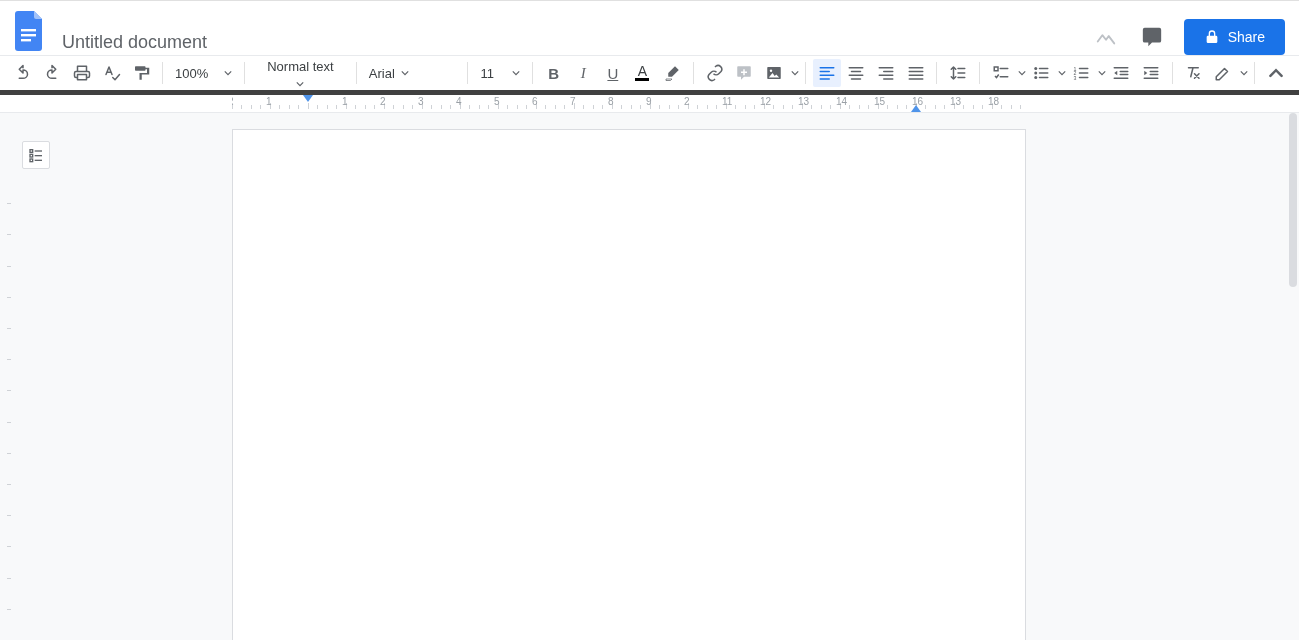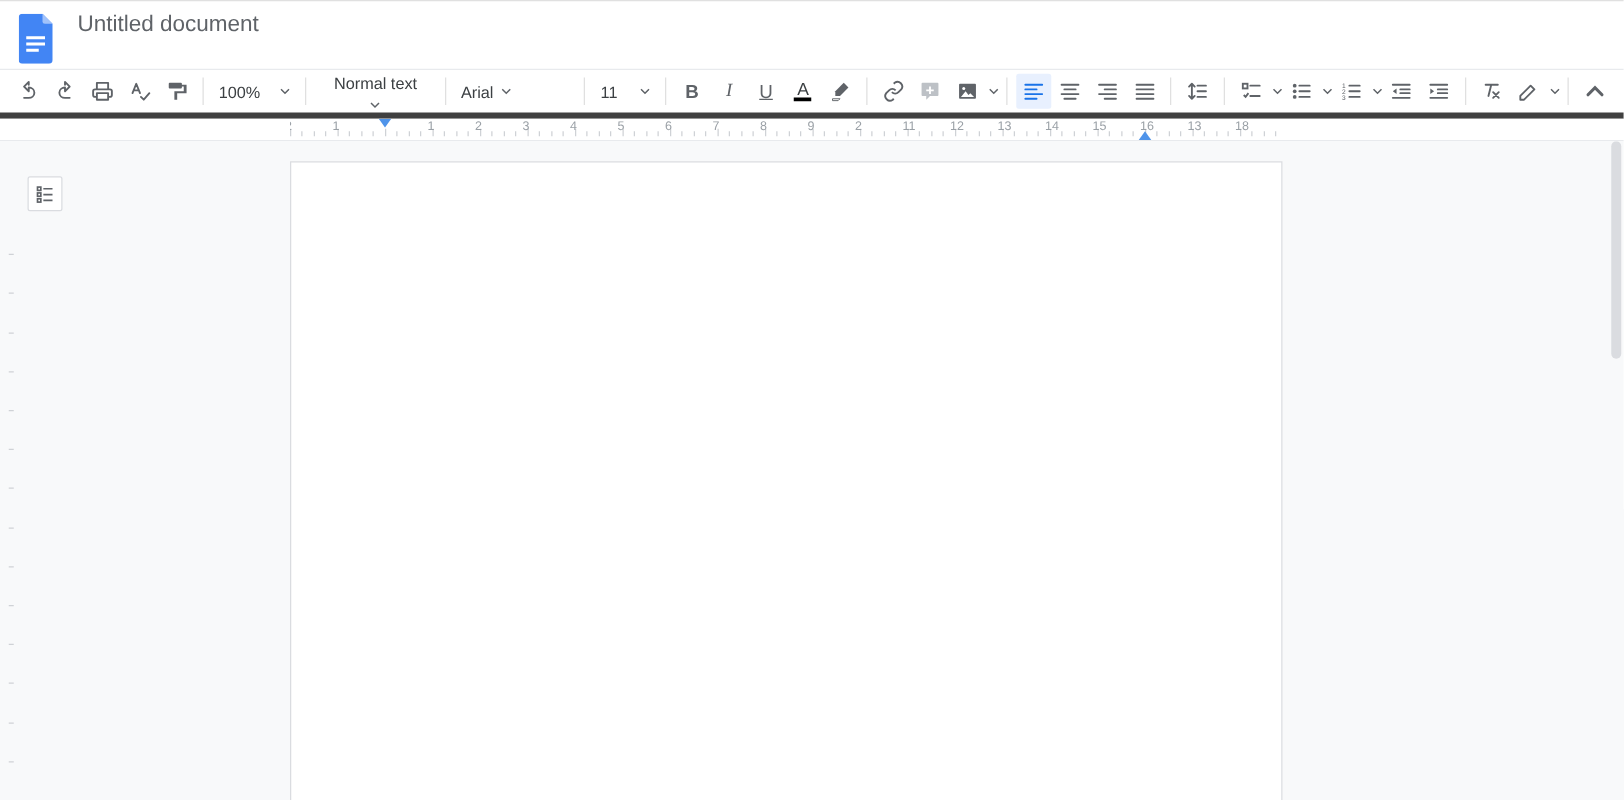--- a/index.html
+++ b/index.html
@@ -7,21 +7,21 @@
     margin: 0; padding: 0; height: 100%;
     font-family: Arial, "Helvetica Neue", sans-serif;
     background: #fff; color: #202124;
     font-size: 13px;
     overflow: hidden;
   }
   .app { display: flex; flex-direction: column; height: 100%; }
 
   
   .titlebar {
-    display: flex; align-items: flex-start;
+    display: flex; align-items: flex-end;
     padding: 6px 10px 0 10px;
     border-top: 1px solid #e0e0e0;
   }
   .doc-icon {
     width: 40px; height: 48px; display:flex; align-items:center; justify-content:center;
     margin-right: 6px;
   }
   .title-col { flex: 0 0 auto; display:flex; flex-direction:column; }
   .doc-title {
     font-size: 18px; color:#5f6368; padding: 2px 6px;
@@ -161,20 +161,38 @@
         <rect x="6" y="18" width="15" height="2.4" fill="#fff"></rect>
         <rect x="6" y="23" width="15" height="2.4" fill="#fff"></rect>
         <rect x="6" y="28" width="10" height="2.4" fill="#fff"></rect>
       </svg>
     </div>
 
     <div class="title-col">
       <div class="doc-title">Untitled document</div>
     </div>
 
+    <div class="title-right">
+      <div class="icon-btn">
+        <svg width="22" height="22" viewBox="0 0 24 24">
+            <path d="M3 17l5-7 4 5 3-4 6 8" fill="none" stroke="#bdc1c6" stroke-width="2" stroke-linecap="round" stroke-linejoin="round"></path>
+          </svg>
+      </div>
+      <div class="icon-btn">
+        <svg width="22" height="22" viewBox="0 0 24 24">
+            <path d="M20 2H4a2 2 0 0 0-2 2v12a2 2 0 0 0 2 2h4v4l4-4h8a2 2 0 0 0 2-2V4a2 2 0 0 0-2-2z" fill="#5f6368"></path>
+          </svg>
+      </div>
+      <button class="share-btn">
+        <svg width="16" height="16" viewBox="0 0 24 24">
+            <path d="M12 2a5 5 0 0 0-5 5v3H6a2 2 0 0 0-2 2v7a2 2 0 0 0 2 2h12a2 2 0 0 0 2-2v-7a2 2 0 0 0-2-2h-1V7a5 5 0 0 0-5-5zm-3 8V7a3 3 0 1 1 6 0v3H9z" fill="#fff"></path>
+          </svg>
+        <span>Share</span>
+      </button>
+    </div>
   </div>
 
   <div class="toolbar-row">
 
     <div class="tb-btn">
       <svg width="18" height="18" viewBox="0 0 24 24">
           <path d="M12 5V2L7 7l5 5V8c3 0 6 2 6 5.5S15 19 12 19H7" fill="none" stroke="#5f6368" stroke-width="2" stroke-linecap="round" stroke-linejoin="round"></path>
         </svg>
     </div>
     <div class="tb-btn">

